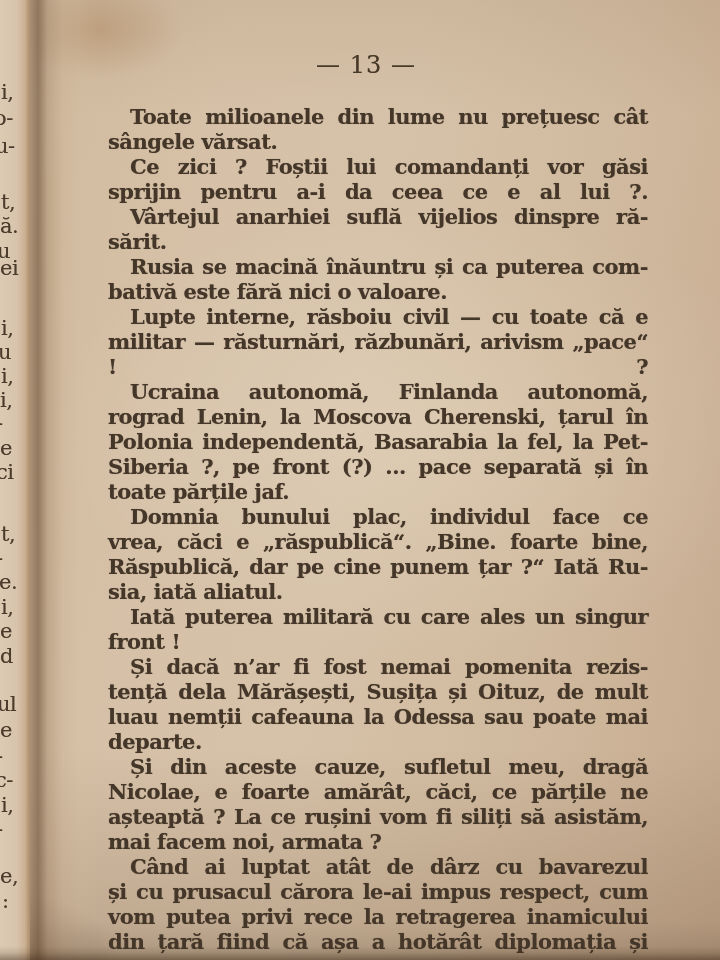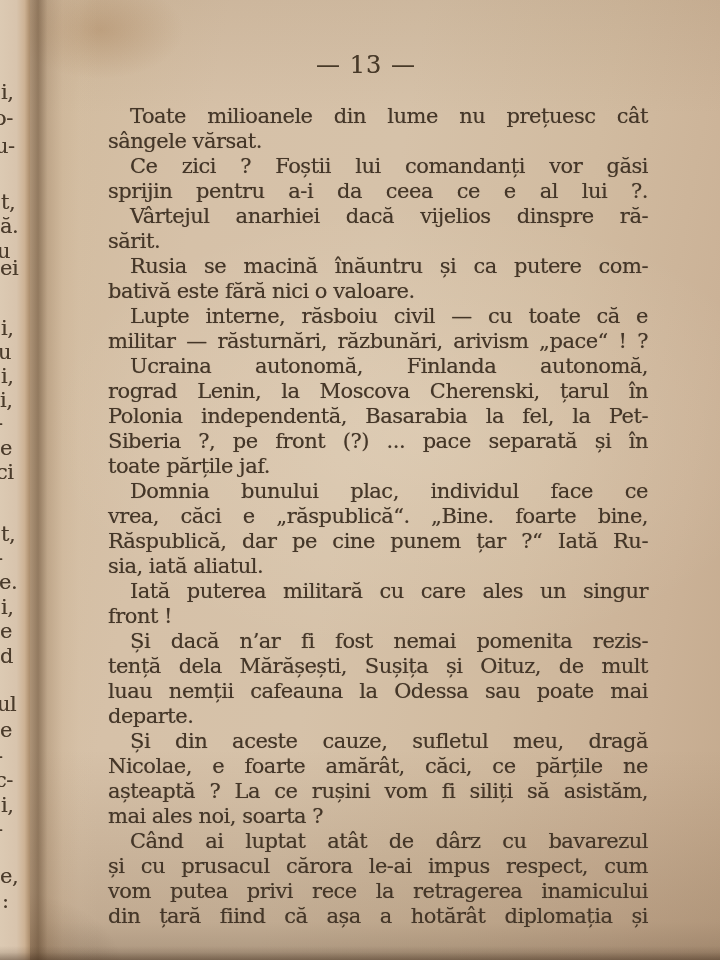--- a/index.html
+++ b/index.html
@@ -93,35 +93,35 @@
       <span class="frag" style="top: 794px; left: 1px;">i,</span>
       <span class="frag" style="top: 818px; left: -4px;">-</span>
       <span class="frag" style="top: 865px; left: 0px;">e,</span>
       <span class="frag" style="top: 890px; left: 2px;">:</span>
     </div>
 
   <div class="gutter"></div>
 
   <div class="page">
     <div class="header">— 13 —</div>
-    <div class="text" id="textBlock" style="color: rgb(68, 54, 40);">
+    <div class="text" id="textBlock" style="color: rgb(68, 54, 40); font-weight: bold;">
         <div>
           <div class="line first">Toate milioanele din lume nu prețuesc cât</div>
           <div class="line endp">sângele vărsat.</div>
         </div>
         <div>
           <div class="line first">Ce zici ? Foștii lui comandanți vor găsi</div>
           <div class="line">sprijin pentru a-i da ceea ce e al lui ?.</div>
         </div>
         <div>
-          <div class="line first">Vârtejul anarhiei dacă vijelios dinspre ră-</div>
+          <div class="line first">Vârtejul anarhiei suflă vijelios dinspre ră-</div>
           <div class="line endp">sărit.</div>
         </div>
         <div>
-          <div class="line first">Rusia se macină înăuntru și ca putere com-</div>
+          <div class="line first">Rusia se macină înăuntru și ca puterea com-</div>
           <div class="line endp">bativă este fără nici o valoare.</div>
         </div>
         <div>
           <div class="line first">Lupte interne, răsboiu civil — cu toate că e</div>
           <div class="line">militar — răsturnări, răzbunări, arivism „pace“ ! ?</div>
         </div>
         <div>
           <div class="line first">Ucraina autonomă, Finlanda autonomă,</div>
           <div class="line">rograd Lenin, la Moscova Cherenski, țarul în</div>
           <div class="line">Polonia independentă, Basarabia la fel, la Pet-</div>
@@ -141,21 +141,21 @@
         <div>
           <div class="line first">Și dacă n’ar fi fost nemai pomenita rezis-</div>
           <div class="line">tență dela Mărășești, Sușița și Oituz, de mult</div>
           <div class="line">luau nemții cafeauna la Odessa sau poate mai</div>
           <div class="line endp">departe.</div>
         </div>
         <div>
           <div class="line first">Și din aceste cauze, sufletul meu, dragă</div>
           <div class="line">Nicolae, e foarte amărât, căci, ce părțile ne</div>
           <div class="line">așteaptă ? La ce rușini vom fi siliți să asistăm,</div>
-          <div class="line endp">mai ales noi, soarta ?</div>
+          <div class="line endp">mai facem noi, armata ?</div>
         </div>
         <div>
           <div class="line first">Când ai luptat atât de dârz cu bavarezul</div>
           <div class="line">și cu prusacul cărora le-ai impus respect, cum</div>
           <div class="line">vom putea privi rece la retragerea inamicului</div>
           <div class="line">din țară fiind că așa a hotărât diplomația și</div>
         </div>
       </div>
   </div>
 

